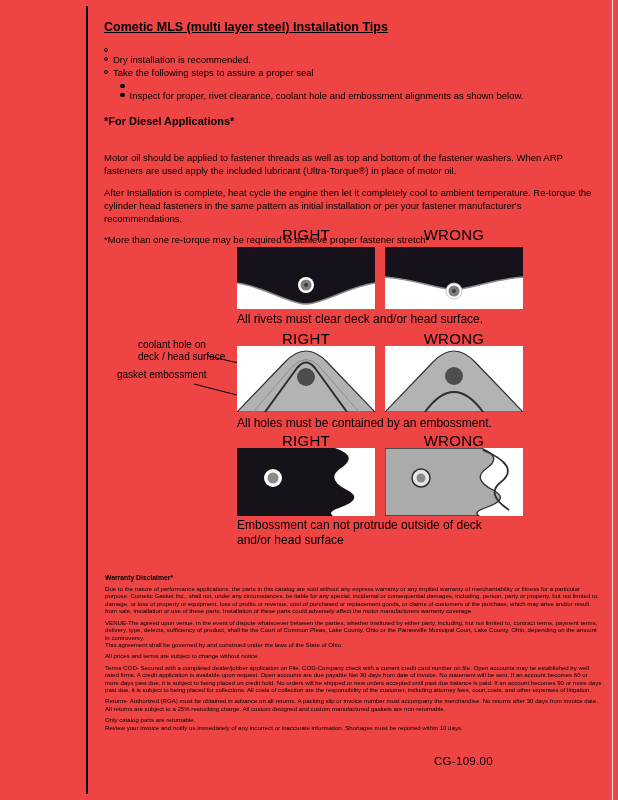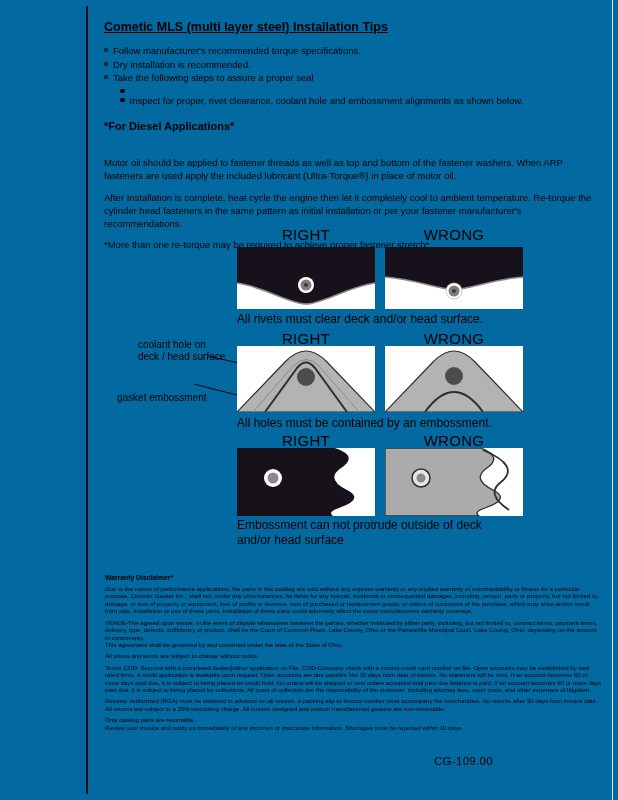--- a/index.html
+++ b/index.html
@@ -1,18 +1,18 @@
 <!DOCTYPE html>
 <html><head>
 <meta charset="utf-8">
 <style>
   * { box-sizing: border-box; }
   html,body { margin:0; padding:0; background:#ffffff; }
   .page {
-    position:relative; width:618px; height:800px; background:#0369a1;
+    position:relative; width:618px; height:800px; background:#ef4444;
     font-family:"Liberation Sans", sans-serif; color:#000; overflow:hidden;
   }
   .left-rule { position:absolute; left:86px; top:6px; width:2px; height:788px; background:#111; }
   .right-edge { position:absolute; left:612px; top:0; width:1px; height:800px; background:#e2e2e2; }
 
   .content { position:absolute; left:104px; top:14px; width:505px; }
 
   .title { font-size:12.5px; font-weight:bold; text-decoration:underline; margin:6px 0 10px 0; }
 
   .bullet-row { display:flex; align-items:flex-start; font-size:9.5px; line-height:1.38; margin-bottom:0.5px; }
@@ -44,21 +44,20 @@
 <div class="page">
   <div class="left-rule"></div>
   <div class="right-edge"></div>
 
   <div class="content">
 
     <div class="title">Cometic MLS (multi layer steel) Installation Tips</div>
 
     <div class="bullet-row">
       <span class="marker-ring"></span>
-      <span>Follow manufacturer's recommended torque specifications.</span>
     </div>
     <div class="bullet-row">
       <span class="marker-ring"></span>
       <span>Dry installation is recommended.</span>
     </div>
     <div class="bullet-row">
       <span class="marker-ring"></span>
       <span>Take the following steps to assure a proper seal</span>
     </div>
     <div class="bullet-row sub">
@@ -99,21 +98,21 @@
           <circle cx="69" cy="44" r="2" fill="#3a3a3a"></circle>
         </svg>
       </div>
       <div class="dg-caption" style="left:133px; top:86px;">All rivets must clear deck and/or head surface.</div>
 
       <div class="dg-label" style="left:133px; top:104px;">RIGHT</div>
       <div class="dg-label" style="left:281px; top:104px;">WRONG</div>
 
       <div class="side-label" style="left:34px; top:113px;">coolant hole on
 deck / head surface</div>
-      <div class="side-label" style="left:13px; top:166px;">gasket embossment</div>
+      <div class="side-label" style="left:13px; top:143px;">gasket embossment</div>
 
       <svg class="pointers" width="215" height="90" viewBox="0 0 215 90">
         <line x1="104" y1="20" x2="200" y2="42" stroke="#000" stroke-width="1"></line>
         <line x1="90" y1="48" x2="160" y2="66" stroke="#000" stroke-width="1"></line>
       </svg>
 
       <div class="dg-img" style="left:133px; top:120px;">
         <svg viewBox="0 0 138 66" width="138" height="66">
           <rect width="138" height="66" fill="#ffffff"></rect>
           <path d="M0,66 L48,16 Q69,-6 90,16 L138,66 Z" fill="#b3b3b3" stroke="#2e2e2e" stroke-width="1.2"></path>

